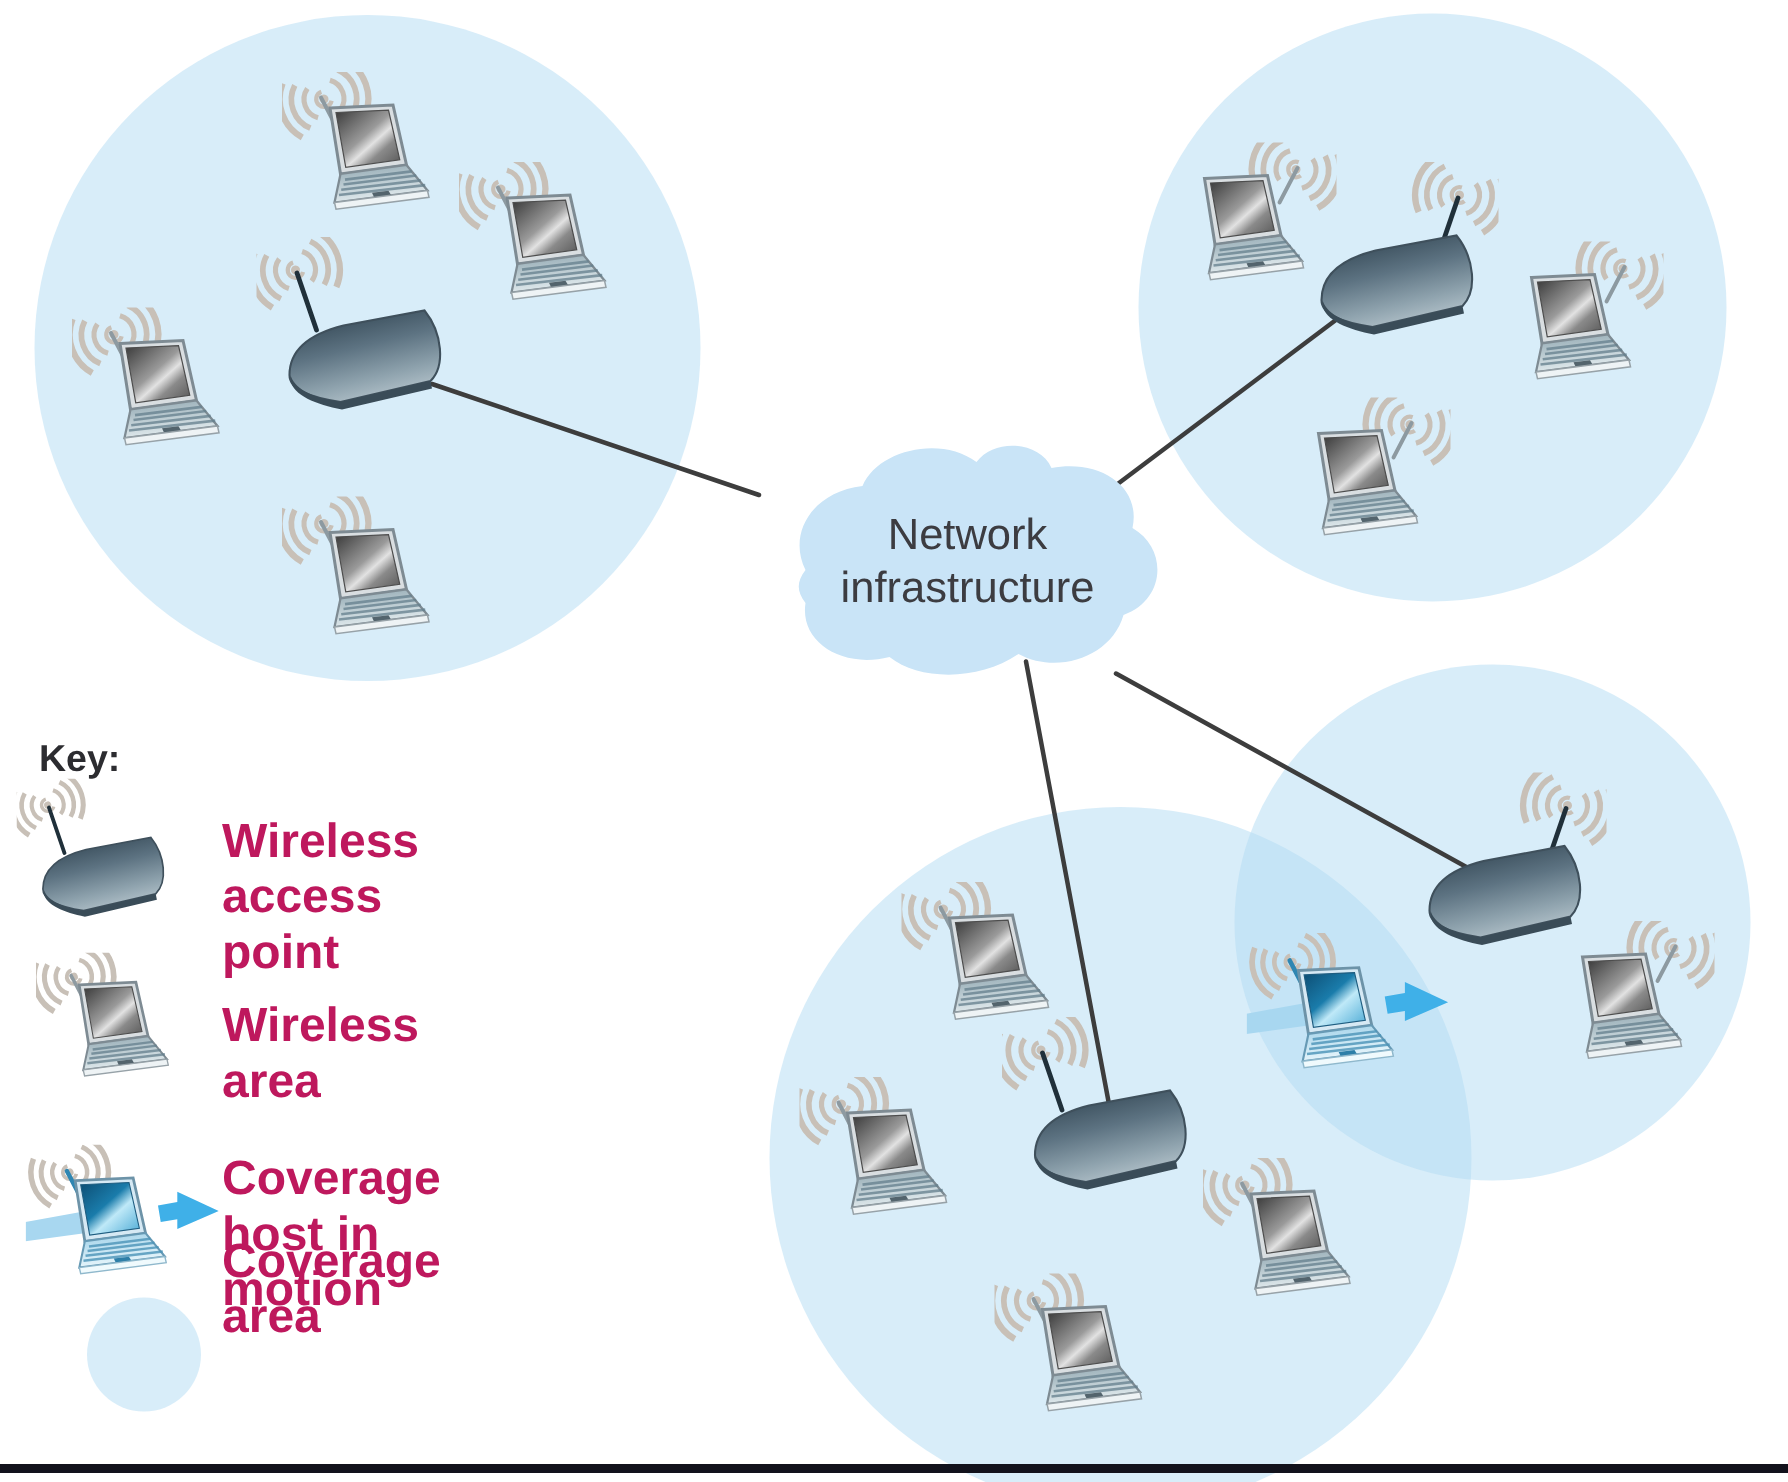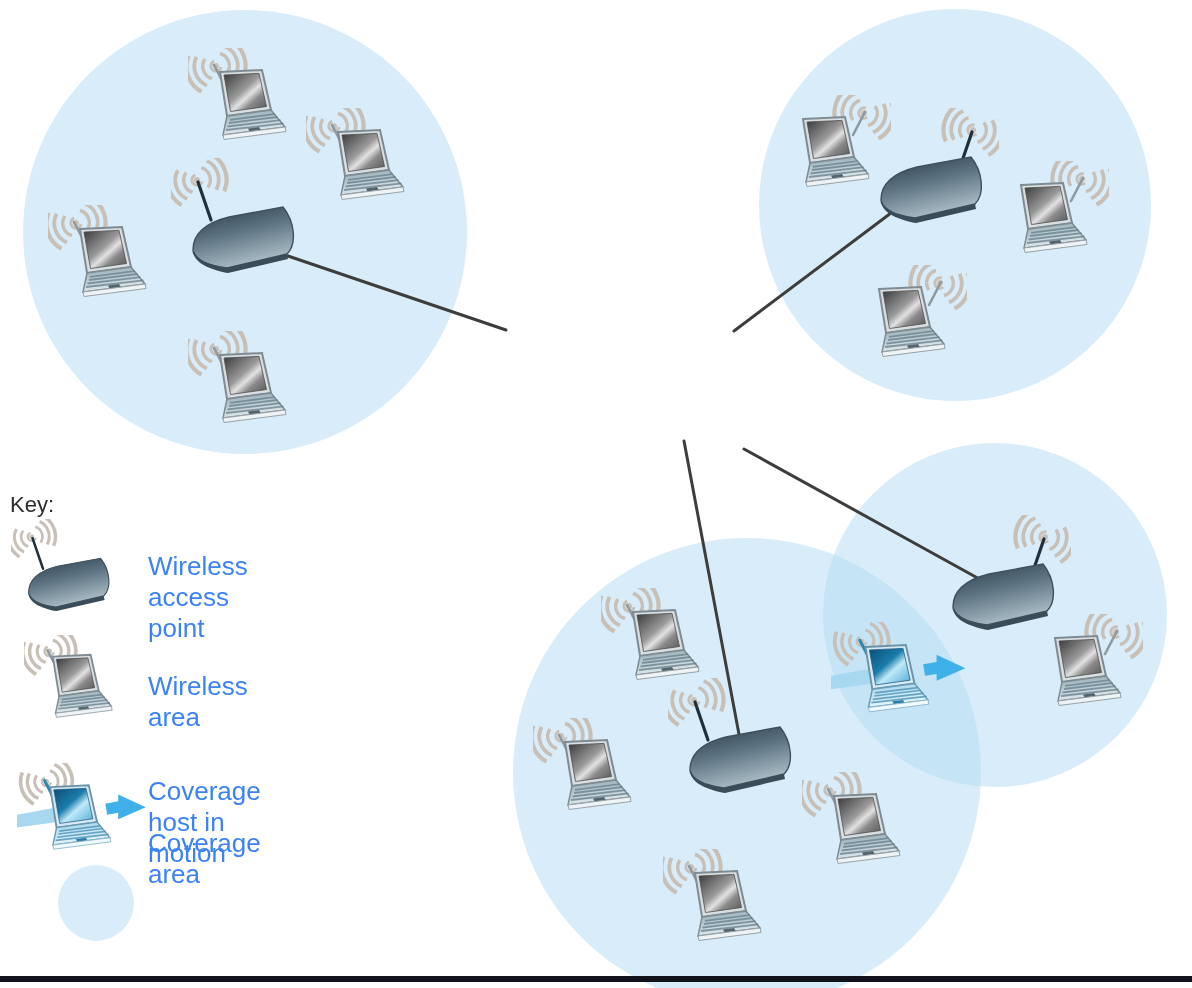--- a/index.html
+++ b/index.html
@@ -11,22 +11,22 @@
   .links{position:absolute;left:0;top:0;width:1192px;height:988px;z-index:2;}
   .cloud{position:absolute;left:495px;top:282px;width:300px;height:186px;z-index:3;}
   .cloud svg{position:absolute;left:0;top:0;}
   .cloud-label{
     position:absolute;left:0;top:0;width:100%;height:100%;
     display:flex;flex-direction:column;align-items:center;justify-content:center;
     font-size:29px;line-height:35px;color:#3c3c41;z-index:4;
   }
   .node{position:absolute;z-index:4;}
   .legend{position:absolute;left:0;top:0;z-index:5;}
-  .key-title{position:absolute;left:10px;top:492px;font-size:22px;color:#2c2c30;}
-  .key-label{position:absolute;left:148px;height:34px;font-size:26px;color:#3b82f6;display:flex;align-items:center;}
+  .key-title{position:absolute;left:26px;top:492px;font-size:25px;color:#2c2c30;font-weight:bold;}
+  .key-label{position:absolute;left:148px;height:34px;font-size:32px;color:#be185d;display:flex;align-items:center;font-weight:bold;}
   .key-cov{position:absolute;left:58px;top:865px;width:76px;height:76px;border-radius:50%;background:rgba(178,219,244,0.5);}
   .bottom-rule{position:absolute;left:0;top:976px;width:1192px;height:6px;background:#12121c;z-index:6;}
 </style>
 </head>
 <body>
 
 <svg width="0" height="0" style="position:absolute" aria-hidden="true">
   <defs>
     <linearGradient id="scrG" x1="0" y1="0" x2="1" y2="1">
       <stop offset="0" stop-color="#3a3a3a"></stop>
@@ -139,20 +139,31 @@
 
   <svg class="links">
     <g stroke="#3d3d3d" stroke-width="3" stroke-linecap="round">
       <line x1="288" y1="256" x2="506" y2="330"></line>
       <line x1="895" y1="210" x2="734" y2="331"></line>
       <line x1="684" y1="441" x2="741" y2="745"></line>
       <line x1="744" y1="449" x2="983" y2="581"></line>
     </g>
   </svg>
 
+  <div class="cloud">
+    <svg width="300" height="186" viewBox="0 0 300 186">
+      <path d="M42,98 C30,74 46,46 80,42 C90,18 132,8 156,26 C168,10 198,12 206,30
+               C238,24 266,42 260,70 C284,84 282,118 254,128 C246,156 210,168 184,154
+               C158,172 118,172 98,156 C66,164 38,146 42,120 C36,112 36,106 42,98 Z" fill="#c9e4f7"></path>
+    </svg>
+    <div class="cloud-label">
+      <span>Network</span>
+      <span>infrastructure</span>
+    </div>
+  </div>
 
   <div class="node" style="left:188px;top:48px;"><svg width="120" height="100">
         <use href="#host-l"></use>
       </svg></div>
   <div class="node" style="left:306px;top:108px;"><svg width="120" height="100">
         <use href="#host-l"></use>
       </svg></div>
   <div class="node" style="left:48px;top:205px;"><svg width="120" height="100">
         <use href="#host-l"></use>
       </svg></div>

